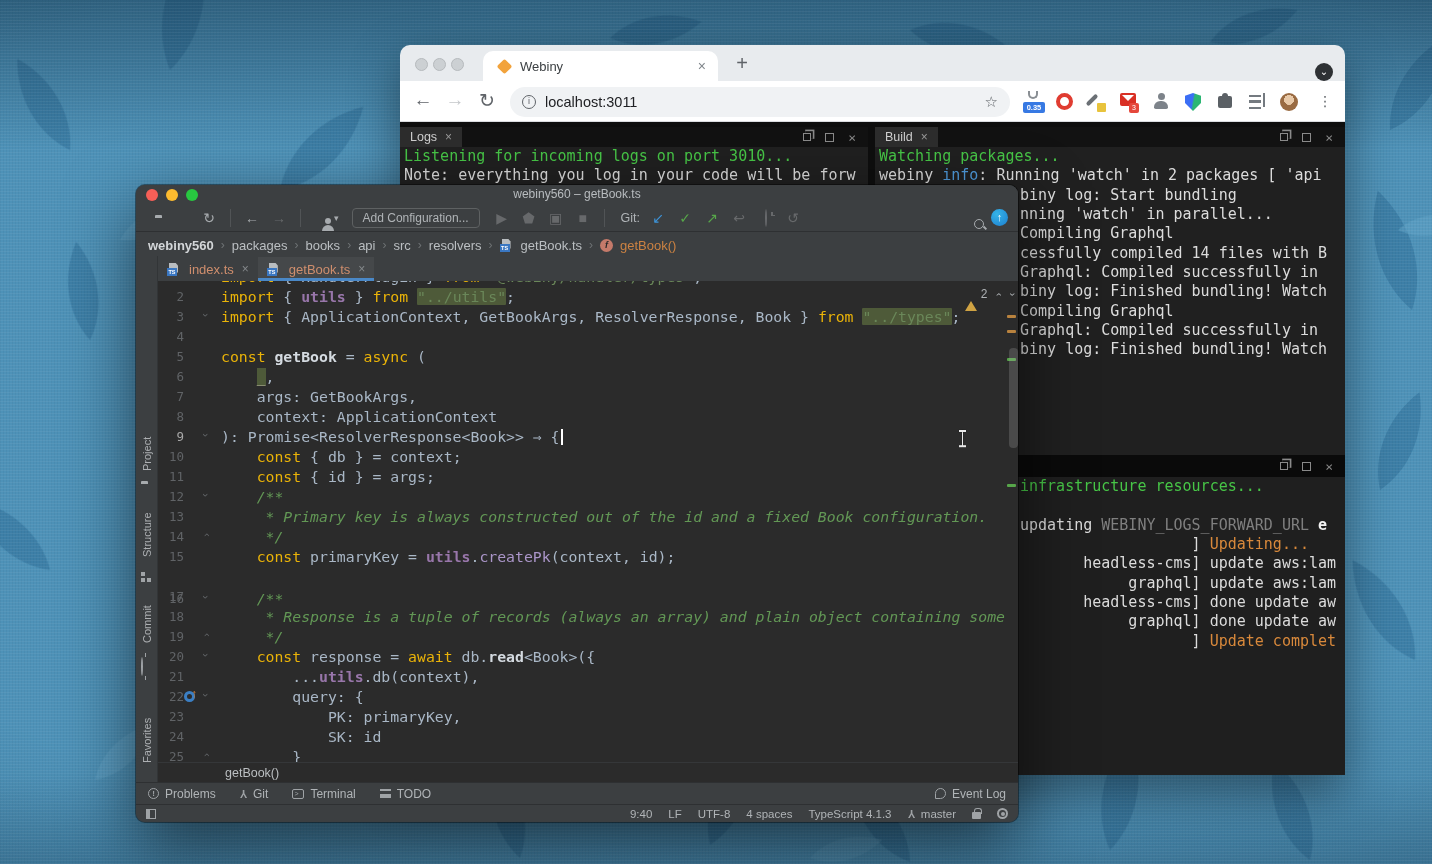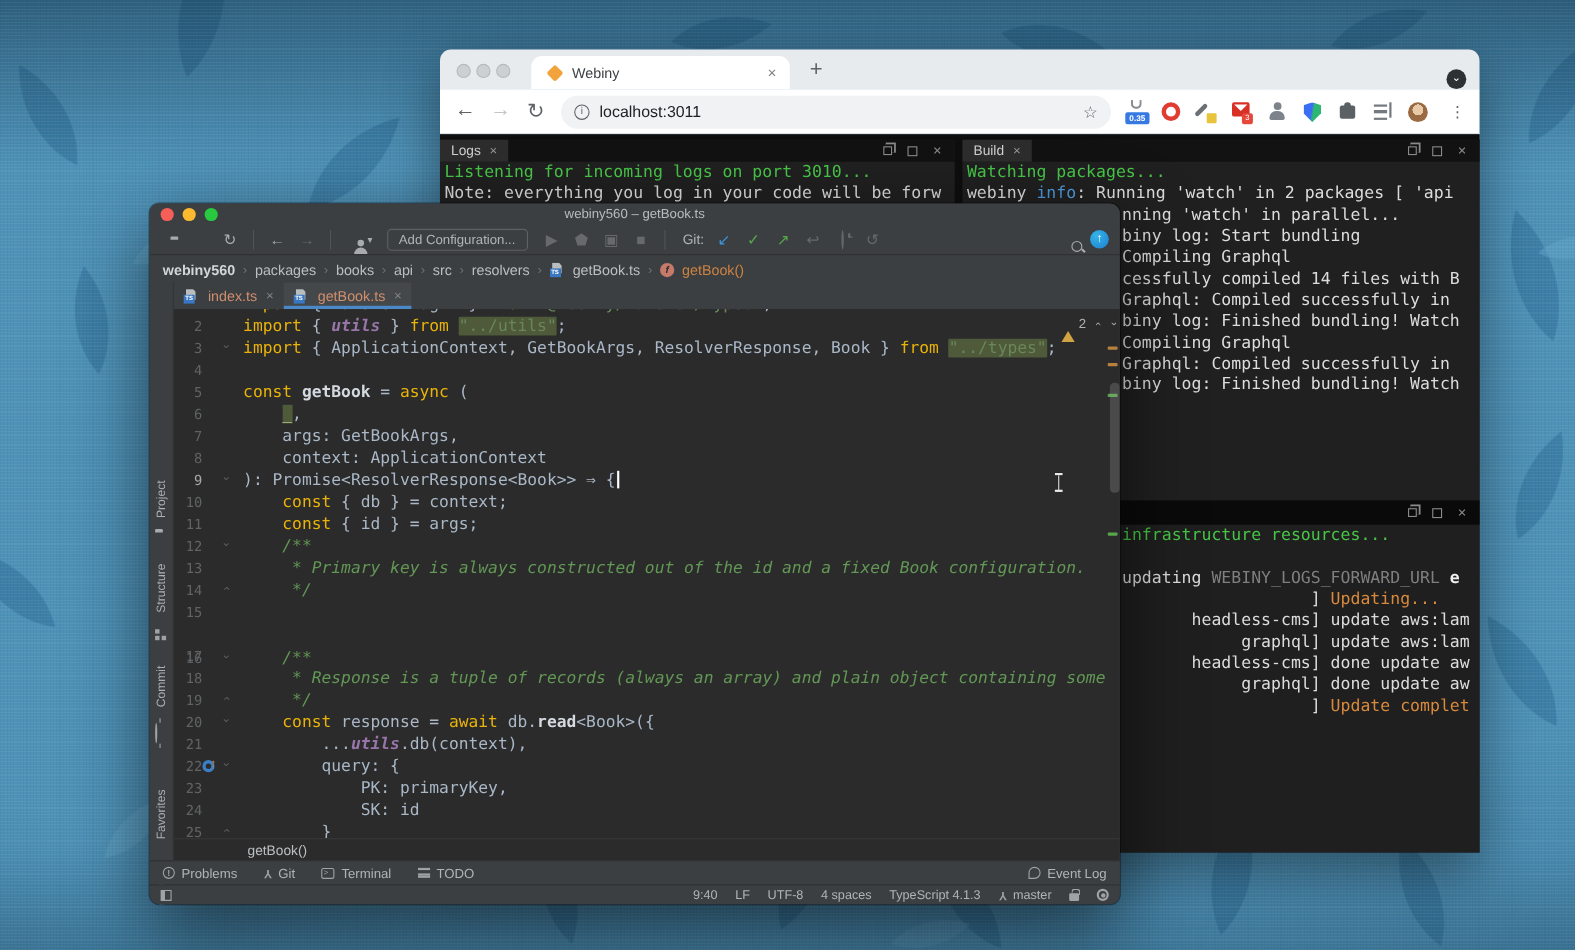--- a/index.html
+++ b/index.html
@@ -162,21 +162,21 @@
   .eline .num { position:absolute; left:0; top:0; width:26px; text-align:right; color:#606366;
     font-family:"DejaVu Sans Mono", monospace; font-size:12.5px; line-height:20px; }
   .eline .num.cur { color:#a8a8a8; }
   .eline .fold { position:absolute; left:46px; top:2px; color:#606366; font-size:11px;
     transform:rotate(90deg); }
   .eline .fold.up { transform:rotate(-90deg); }
   .eline pre { position:absolute; left:63px; top:0; font-family:"DejaVu Sans Mono", monospace;
     font-size:14.8px; line-height:20px; color:#a9b7c6; }
   .kw { color:#eab308; } .pl { color:#a9b7c6; } .str { color:#6a8759; }
   .sh { color:#6a8759; background:#4e5a39; border-radius:1px; }
-  .cmt { color:#629755; font-style:italic; } .ut { color:#9876aa; font-weight:bold; font-style:italic; }
+  .cmt { color:#629755; font-style:italic; } .ut { color:#9876aa; font-weight:bold; }
   .fc { color:#ab96c9; } .fb { color:#d4dae0; font-weight:bold; }
   .hl { color:#c7ce9e; background:#4e5a39; }
   .caret { display:inline-block; width:2px; height:16px; background:#fff; vertical-align:-3px; margin-left:1px; }
   .gicon22 { position:absolute; left:26px; top:4px; width:11px; height:11px; border:3px solid #3b7fc4;
     border-radius:50%; }
   .gicon22:after { content:"\2191"; position:absolute; left:4px; top:-7px; color:#cf7e36; font-size:12px; font-weight:bold; }
   .ewarn { position:absolute; right:4px; top:6px; display:flex; gap:10px; align-items:center;
     color:#afb3b6; font-size:12px; }
   .warn-tri { width:0; height:0; border-left:6px solid transparent; border-right:6px solid transparent;
     border-bottom:10px solid #d0a343; position:relative; }
@@ -342,22 +342,22 @@
       </span>
       <span class="wcs">
         <span class="wc-f"></span>
         <span class="wc-m"></span>
         <span class="wc-x">×</span>
       </span>
     </div>
     <div class="tlines">
         <div class="tline"><span class="tg">Watching packages...</span></div>
         <div class="tline"><span class="tw">webiny </span><span class="tb2">info</span><span class="tw">: Running 'watch' in 2 packages [ 'api</span></div>
+        <div class="tline off"><span class="tw">biny log: Start bundling</span></div>
         <div class="tline off"><span class="tw">nning 'watch' in parallel...</span></div>
-        <div class="tline off"><span class="tw">biny log: Start bundling</span></div>
         <div class="tline off"><span class="tw">Compiling Graphql</span></div>
         <div class="tline off"><span class="tw">cessfully compiled 14 files with B</span></div>
         <div class="tline off"><span class="tw">Graphql: Compiled successfully in</span></div>
         <div class="tline off"><span class="tw">biny log: Finished bundling! Watch</span></div>
         <div class="tline off"><span class="tw">Compiling Graphql</span></div>
         <div class="tline off"><span class="tw">Graphql: Compiled successfully in</span></div>
         <div class="tline off"><span class="tw">biny log: Finished bundling! Watch</span></div>
       </div>
   </div>
 
@@ -520,20 +520,21 @@
             <span class="num">13</span>
             <pre><span class="cmt">     * Primary key is always constructed out of the id and a fixed Book configuration.</span></pre>
           </div>
           <div class="eline" style="top: 246px;">
             <span class="num">14</span>
             <span class="fold up">›</span>
             <pre><span class="cmt">     */</span></pre>
           </div>
           <div class="eline" style="top: 266px;">
             <span class="num">15</span>
+            <pre><span class="pl">    </span><span class="kw">const </span><span class="pl">primaryKey = </span><span class="ut">utils</span><span class="pl">.</span><span class="fc">createPk</span><span class="pl">(context, id);</span></pre>
           </div>
           <div class="eline" style="top: 286px; margin-top: 22px;">
             <span class="num">16</span>
             <span class="fold">›</span>
             <pre><span class="cmt">    /**</span></pre>
           </div>
           <div class="eline" style="top: 306px;">
             <span class="num">17</span>
           </div>
           <div class="eline" style="top: 326px;">

